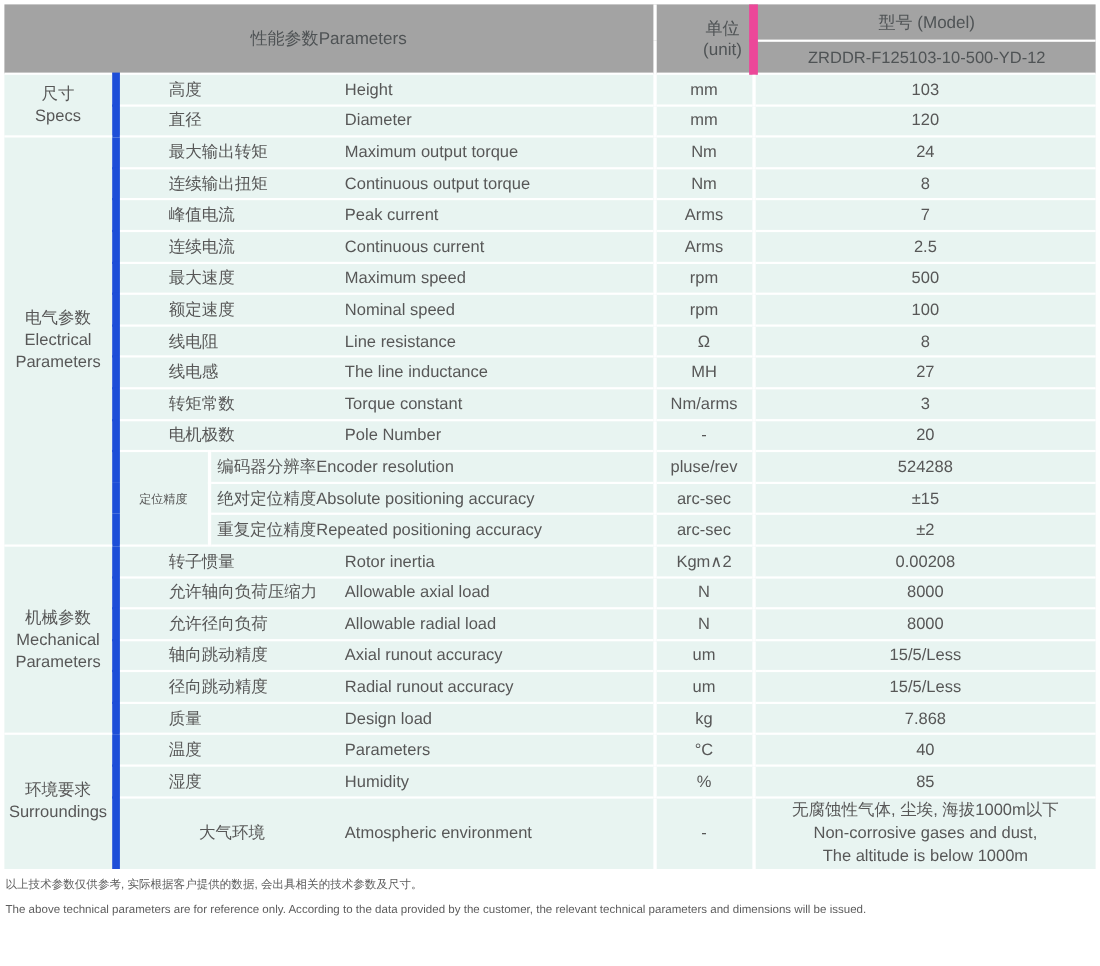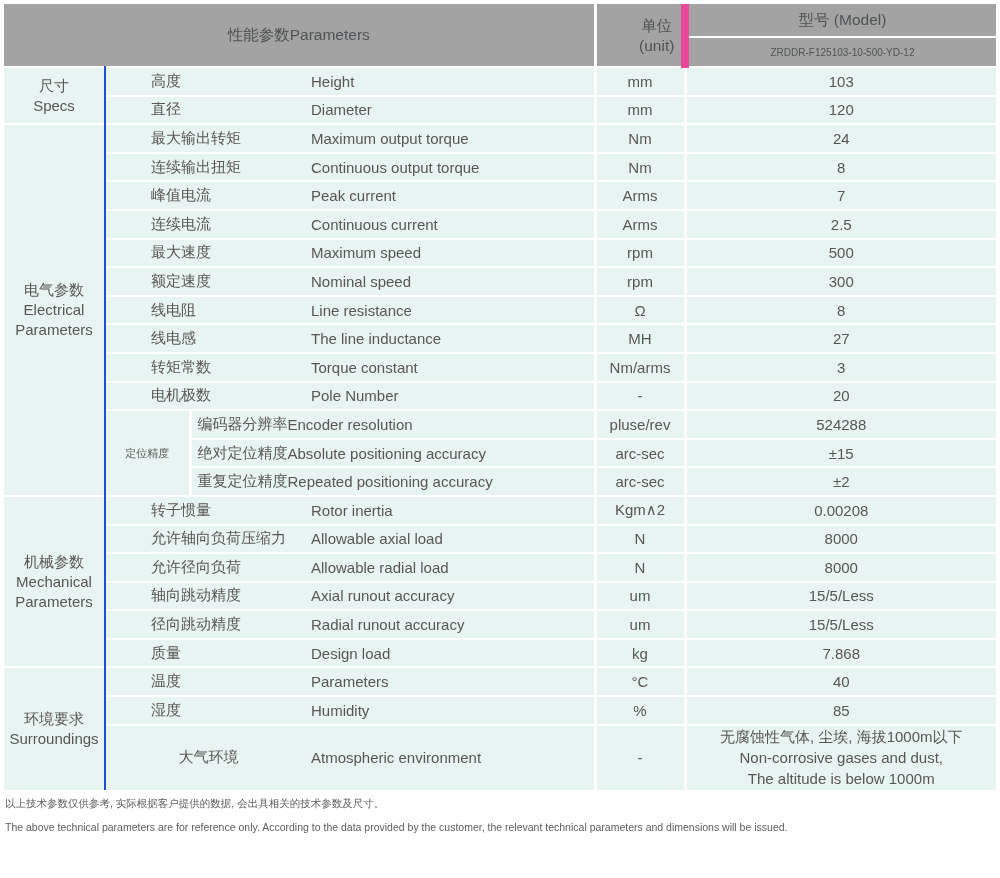--- a/index.html
+++ b/index.html
@@ -20,28 +20,28 @@
   col.c-pos  { width:85px;  }
   col.c-sub  { width:120px; }
   col.c-en   { width:285px; }
   col.c-unit { width:90px;  }
   col.c-val  { width:311px; }
 
   th, td { background:#e8f4f1; font-weight:normal; vertical-align:middle; }
   thead th { background:#a3a3a3; font-size:15.5px; color:#4f5355; }
   thead tr.h1 th { height:33px; }
   thead tr.h2 th { height:30px; }
-  th.model-v { border-top:2px solid #ffffff; font-size:10px; }
+  th.model-v { border-top:2px solid #ffffff; font-size:15px; }
   th.unit-h  { border-left:3px solid #ffffff; border-right:8px solid #ec4899;padding-left:36px; }
 
   tbody td { border-top:2px solid #ffffff; font-size:15px; height:28.6px; }
   tbody tr.atmos td { height:56px; }
 
   td.sec {
-    border-right:2px solid #1d4ed8;
+    border-right:7px solid #1d4ed8;
     text-align:center; line-height:1.32; font-size:15px;
   }
   td.sec .ln { display:block; }
 
   td.pos { border-right:3px solid #ffffff; text-align:center; font-size:11px; }
 
   .flex { display:flex; align-items:center;justify-content:flex-end; }
   .cn   { width:205px; padding-left:45px; }
   .cn-c { width:205px; text-align:center; padding-left:0; }
   .cn2  { width:96px; padding-left:6px; }
@@ -160,21 +160,21 @@
         <td class="val">500</td>
       </tr>
       <tr>
         <td colspan="3">
             <div class="flex">
           <span class="cn">额定速度</span>
           <span class="en">Nominal speed</span>
             </div>
           </td>
         <td class="unit">rpm</td>
-        <td class="val">300</td>
+        <td class="val">100</td>
       </tr>
       <tr>
         <td colspan="3">
             <div class="flex">
           <span class="cn">线电阻</span>
           <span class="en">Line resistance</span>
             </div>
           </td>
         <td class="unit">Ω</td>
         <td class="val">8</td>

